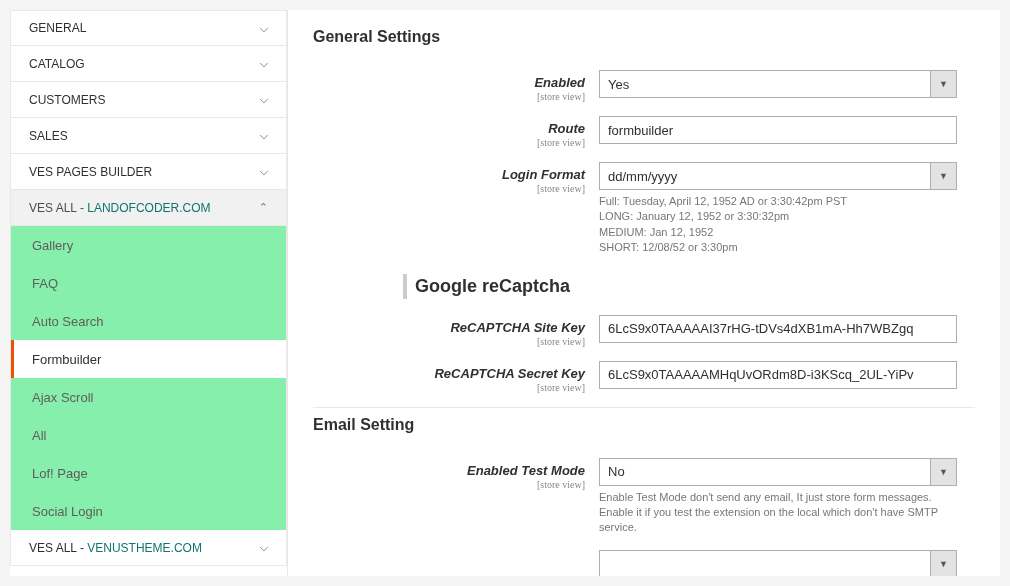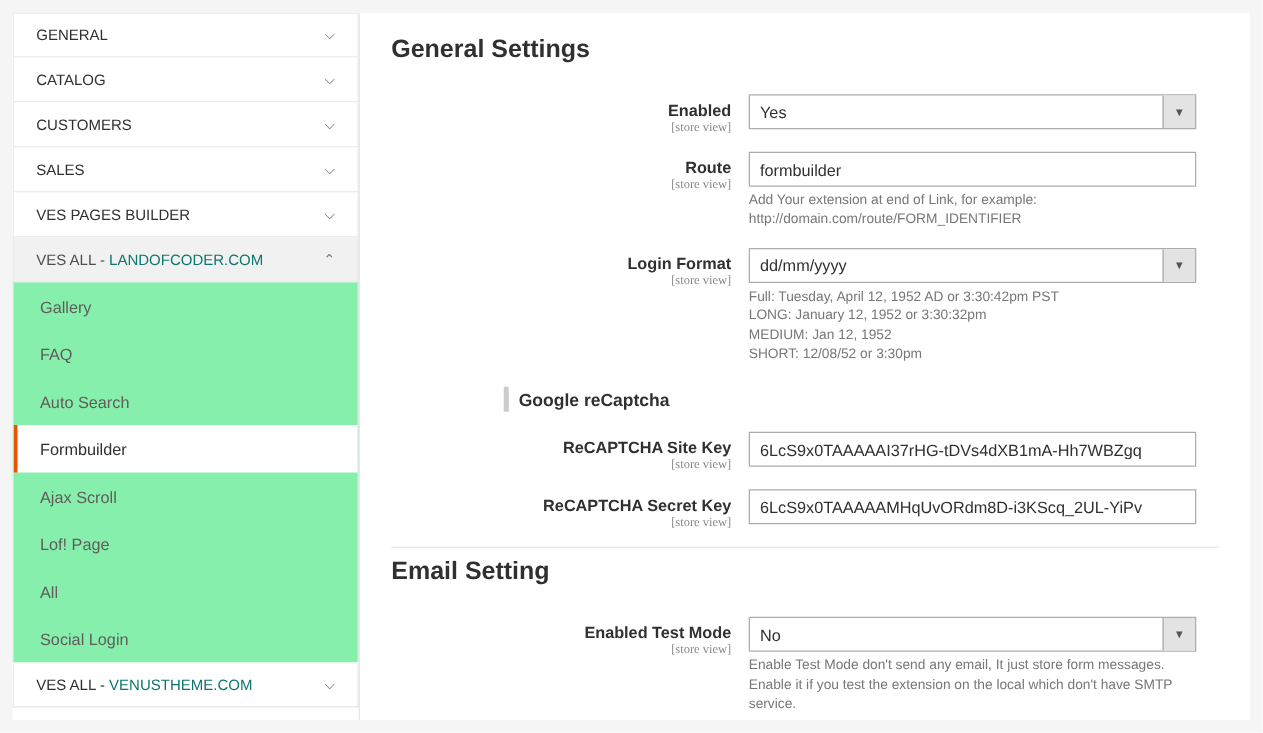--- a/index.html
+++ b/index.html
@@ -60,40 +60,41 @@
     border-left: 3px solid #eb5202;
     color: #303030;
   }
   
   .main {
     flex: 1;
     padding: 12px 25px 0 25px;
     overflow-y: auto;
   }
   .section-title {
-    font-size: 20px;
+    font-size: 16px;
     font-weight: 600;
     color: #303030;
     margin: 6px 0 24px 0;
   }
   .field-row {
     display: flex;
     align-items: flex-start;
     margin-bottom: 14px;
   }
   .label-col {
     width: 286px;
     text-align: right;
     padding-right: 14px;
     padding-top: 5px;
   }
   .label-main {
     font-size: 13px;
     font-weight: 600;
     color: #303030;
+    font-style: italic;
   }
   .label-scope {
     font-size: 10px;
     color: #888;
     display: block;
     margin-top: 1px;
     font-family: Liberation Serif, serif;
   }
   .input-col {
     width: 358px;
@@ -130,21 +131,21 @@
   .hint {
     font-size: 11px;
     color: #777;
     margin-top: 4px;
     line-height: 1.4;
   }
   .subsection-header {
     margin: 18px 0 16px 90px;
     border-left: 4px solid #ccc;
     padding: 2px 0 2px 8px;
-    font-size: 14px;
+    font-size: 18px;
     font-weight: 600;
     color: #303030;
   }
   .divider {
     border: none;
     border-top: 1px solid #e8e8e8;
     margin: 14px 0 8px 0;
   }
 </style>
 </head>
@@ -189,24 +190,24 @@
       <div class="subitem">
           <span>Auto Search</span>
         </div>
       <div class="subitem active">
           <span>Formbuilder</span>
         </div>
       <div class="subitem">
           <span>Ajax Scroll</span>
         </div>
       <div class="subitem">
+          <span>All</span>
+        </div>
+      <div class="subitem">
           <span>Lof! Page</span>
-        </div>
-      <div class="subitem">
-          <span>All</span>
         </div>
       <div class="subitem">
           <span>Social Login</span>
         </div>
     </div>
     <div class="nav-group">
       <span>
         <span>VES ALL - </span><span class="link">VENUSTHEME.COM</span>
       </span>
       <span class="chev">⌵</span>
@@ -229,21 +230,20 @@
       </div>
     </div>
 
     <div class="field-row">
       <div class="label-col">
         <span class="label-main">Route</span>
         <span class="label-scope">[store view]</span>
       </div>
       <div class="input-col">
         <input class="text-input" value="formbuilder" style="">
-        <div class="hint">Add Your extension at end of Link, for example: http://domain.com/route/FORM_IDENTIFIER</div>
       </div>
     </div>
 
     <div class="field-row">
       <div class="label-col">
         <span class="label-main">Login Format</span>
         <span class="label-scope">[store view]</span>
       </div>
       <div class="input-col">
         <div class="select">

